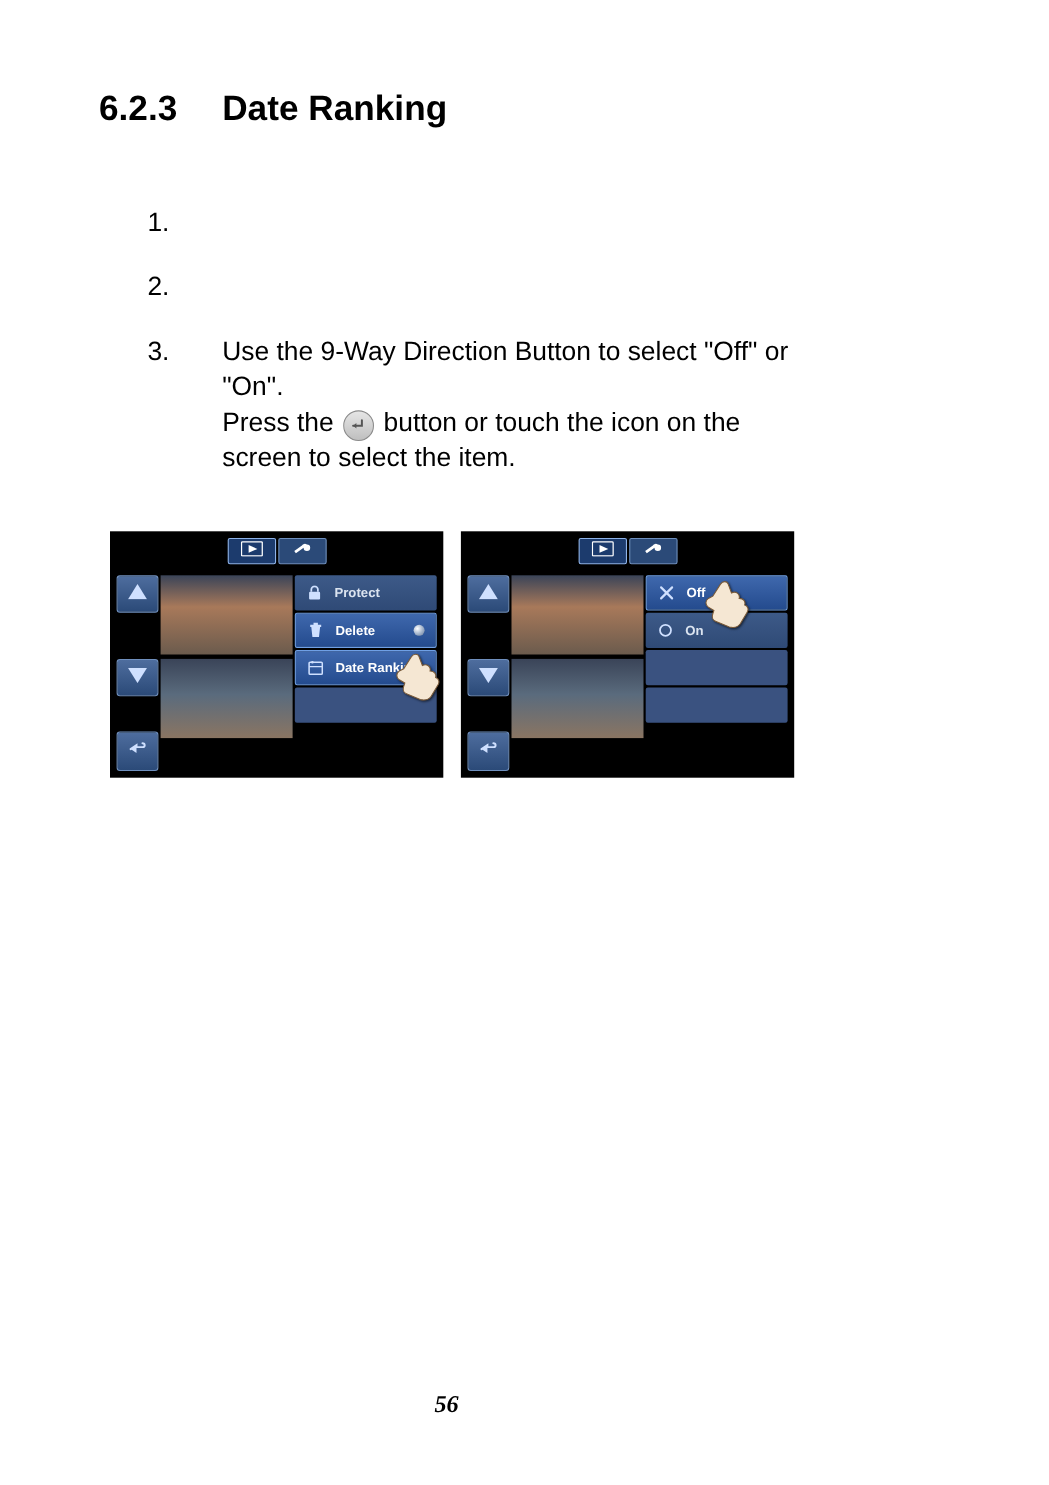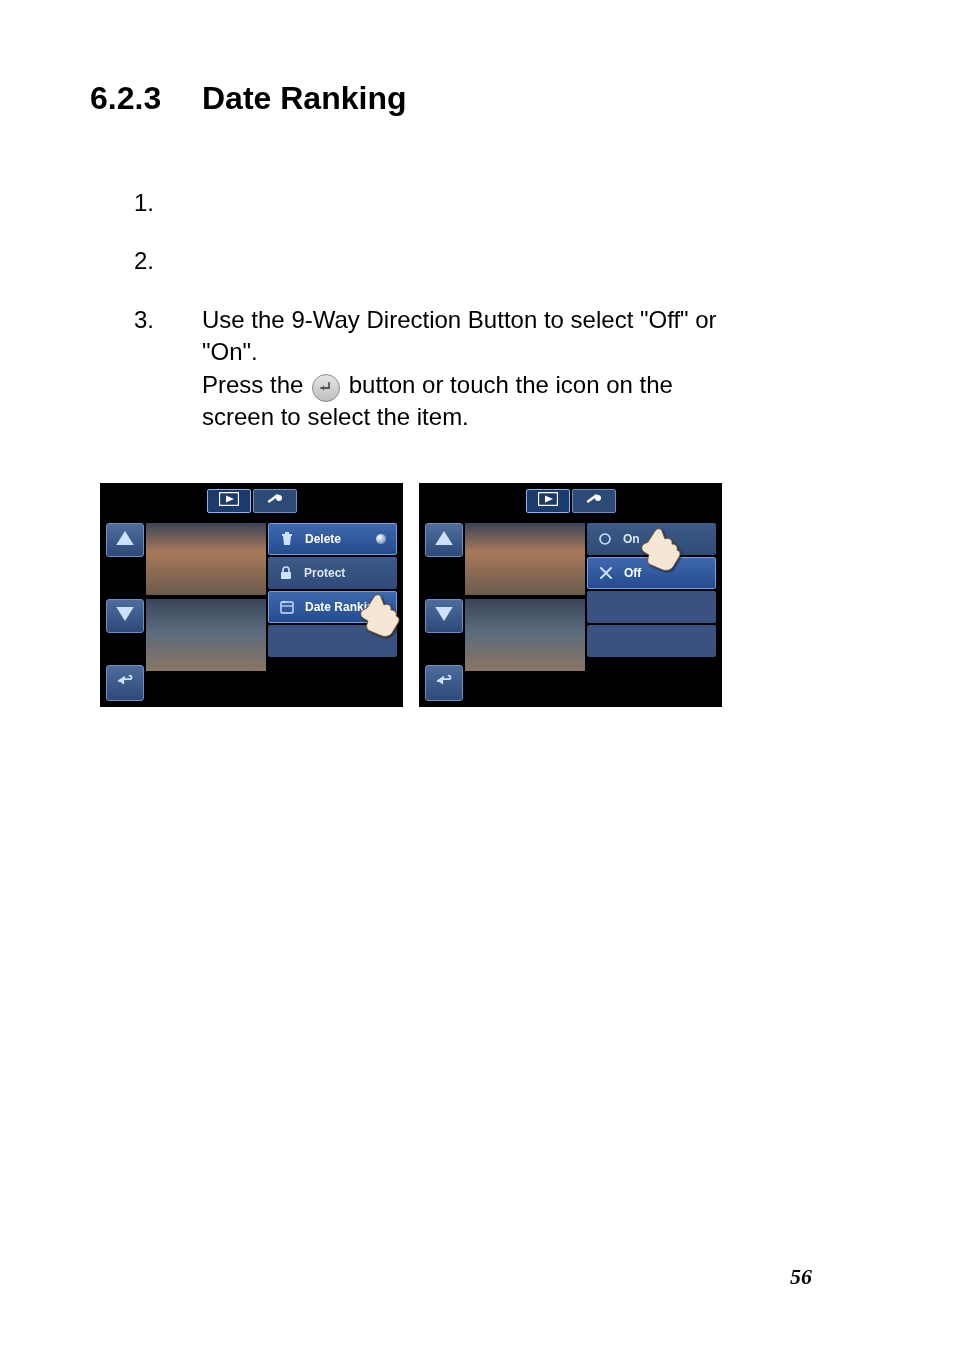--- a/index.html
+++ b/index.html
@@ -79,21 +79,21 @@
   .menuitem.empty { background: #3a5280; }
   .dot { position: absolute; right: 10px; width: 10px; height: 10px; background: radial-gradient(circle at 35% 35%, #fff,#9fb0c8 55%,#6a7b94); border-radius: 50%; }
 
   .hand {
     position: absolute; width: 46px; height: 46px;
   }
   .hand svg { width: 46px; height: 46px; filter: drop-shadow(1px 1px 1px rgba(0,0,0,.6)); }
 
   .pagenum {
     position: absolute; bottom: 60px; left: 0; right: 0;
-    text-align: right; font-style: italic; font-weight: bold; font-size: 22px;
+    text-align: center; font-style: italic; font-weight: bold; font-size: 22px;
     font-family: "Times New Roman", serif;
   }
 </style>
 </head>
 <body>
 
 <svg width="0" height="0" style="position:absolute">
   <symbol id="sym-tri-up" viewBox="0 0 10 8">
       <polygon points="5,0 10,8 0,8" fill="#cfe0ff"></polygon>
     </symbol>
@@ -199,36 +199,36 @@
             <span><svg>
                 <use href="#sym-return"></use>
               </svg></span>
           </div>
       </div>
       <div class="thumbcol">
         <div class="thumb"></div>
         <div class="thumb b"></div>
       </div>
       <div class="menucol">
+        <div class="menuitem">
+          <span class="m-icon">
+              <svg>
+                <use href="#sym-lock"></use>
+              </svg>
+            </span>
+          <span>Protect</span>
+        </div>
         <div class="menuitem sel">
           <span class="m-icon">
               <svg>
                 <use href="#sym-trash"></use>
               </svg>
             </span>
           <span>Delete</span>
           <span class="dot"></span>
-        </div>
-        <div class="menuitem">
-          <span class="m-icon">
-              <svg>
-                <use href="#sym-lock"></use>
-              </svg>
-            </span>
-          <span>Protect</span>
         </div>
         <div class="menuitem sel">
           <span class="m-icon">
               <svg>
                 <use href="#sym-cal"></use>
               </svg>
             </span>
           <span>Date Ranking</span>
         </div>
         <div class="menuitem empty"></div>
@@ -267,35 +267,35 @@
             <span><svg>
                 <use href="#sym-return"></use>
               </svg></span>
           </div>
       </div>
       <div class="thumbcol">
         <div class="thumb"></div>
         <div class="thumb b"></div>
       </div>
       <div class="menucol">
+        <div class="menuitem sel">
+          <span class="m-icon">
+              <svg>
+                <use href="#sym-x"></use>
+              </svg>
+            </span>
+          <span>Off</span>
+        </div>
         <div class="menuitem">
           <span class="m-icon">
               <svg>
                 <use href="#sym-circ"></use>
               </svg>
             </span>
           <span>On</span>
-        </div>
-        <div class="menuitem sel">
-          <span class="m-icon">
-              <svg>
-                <use href="#sym-x"></use>
-              </svg>
-            </span>
-          <span>Off</span>
         </div>
         <div class="menuitem empty"></div>
         <div class="menuitem empty"></div>
       </div>
       <div class="hand" style="left:220px; top:42px;"><svg>
             <use href="#sym-hand"></use>
           </svg></div>
     </div>
   </div>
 

